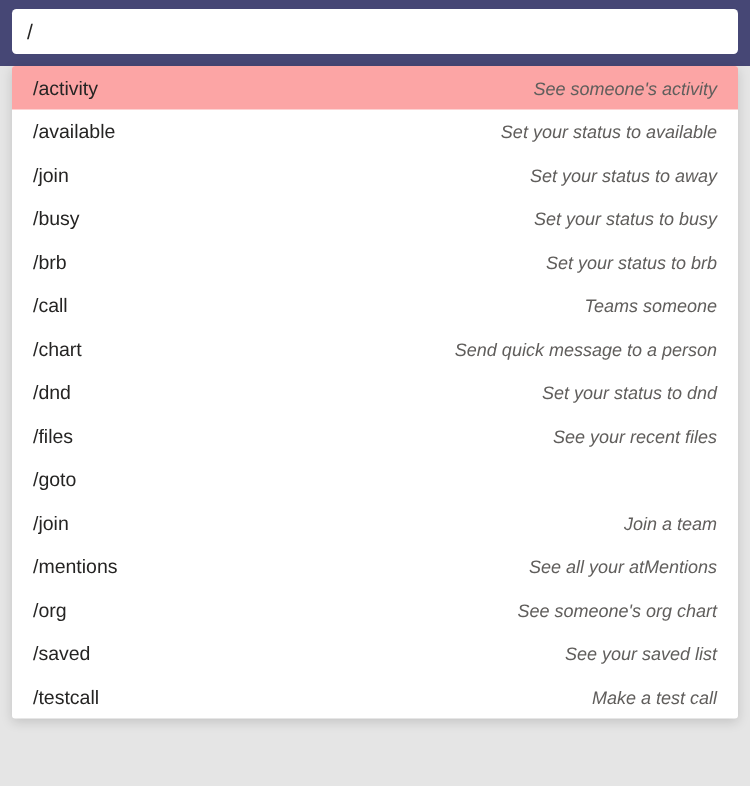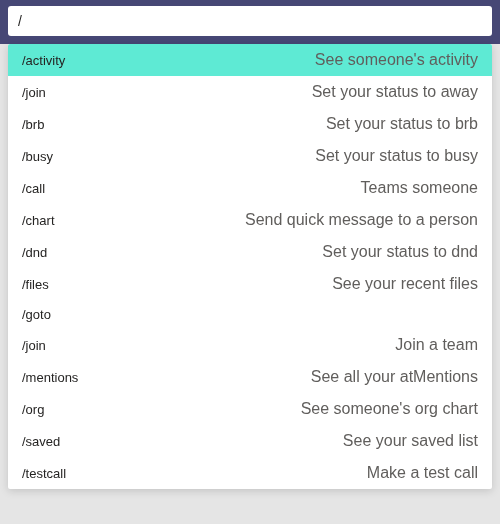--- a/index.html
+++ b/index.html
@@ -44,58 +44,63 @@
     }
     .command-row {
       display: flex;
       justify-content: space-between;
       align-items: center;
       padding: 7px 14px;
       cursor: pointer;
       min-height: 27px;
     }
     .command-row.selected {
-      background: #5eead4;
+      background: #fca5a5;
     }
     .command-name {
       font-size: 13px;
       color: #252423;
     }
     .command-desc {
-      font-size: 16px;
+      font-size: 12px;
       color: #605e5c;
       text-align: right;
+      font-style: italic;
     }
   </style>
 </head>
 <body>
 
 <div class="header-bar">
   <div class="search-wrapper">
     <input type="text" class="search-input" value="/" style="">
   </div>
 </div>
 
 <div class="dropdown-panel" id="dropdown-panel">
 
 <div class="command-row selected">
       <span class="command-name">/activity</span>
       <span class="command-desc">See someone's activity</span>
     </div>
     <div class="command-row">
+      <span class="command-name">/available</span>
+      <span class="command-desc">Set your status to available</span>
+    </div>
+    <div class="command-row">
       <span class="command-name">/join</span>
       <span class="command-desc">Set your status to away</span>
     </div>
     <div class="command-row">
+      <span class="command-name">/busy</span>
+      <span class="command-desc">Set your status to busy</span>
+    </div>
+    <div class="command-row">
       <span class="command-name">/brb</span>
       <span class="command-desc">Set your status to brb</span>
-    </div>
-    <div class="command-row">
-      <span class="command-name">/busy</span>
-      <span class="command-desc">Set your status to busy</span>
     </div>
     <div class="command-row">
       <span class="command-name">/call</span>
       <span class="command-desc">Teams someone</span>
     </div>
     <div class="command-row">
       <span class="command-name">/chart</span>
       <span class="command-desc">Send quick message to a person</span>
     </div>
     <div class="command-row">

